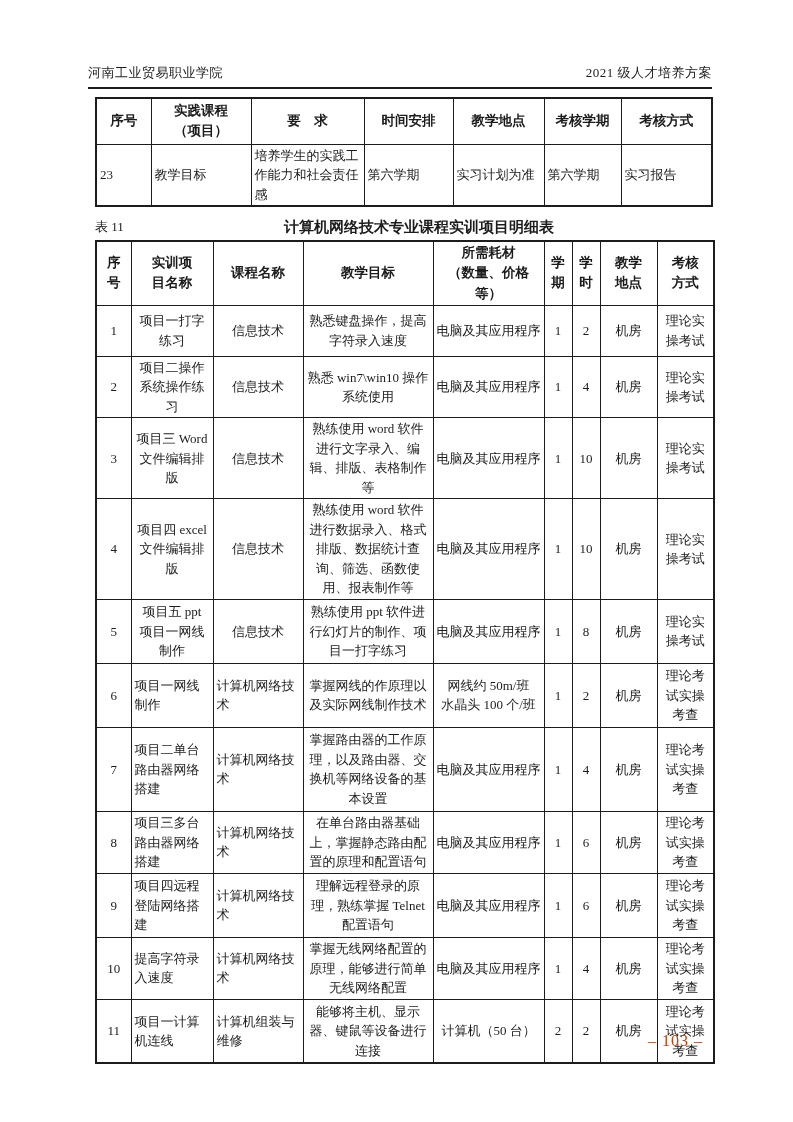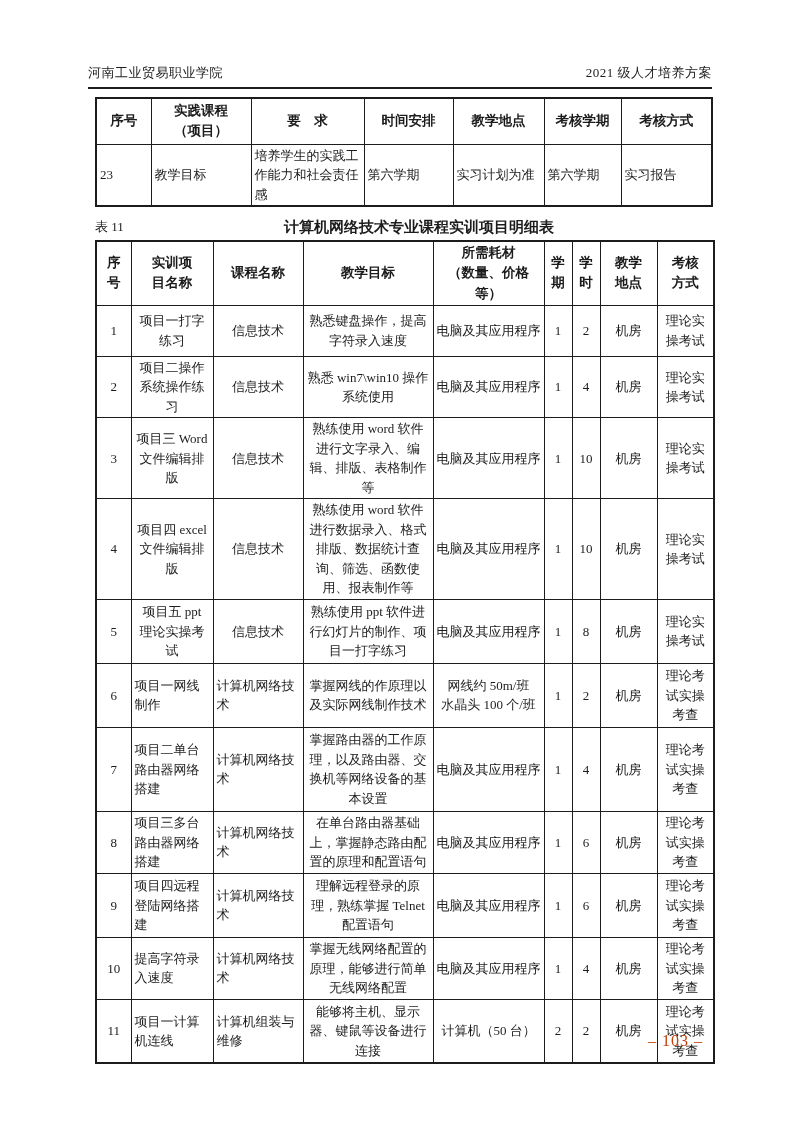--- a/index.html
+++ b/index.html
@@ -206,21 +206,21 @@
             <td class="c2">信息技术</td>
             <td class="c3">熟练使用 word 软件进行数据录入、格式排版、数据统计查询、筛选、函数使用、报表制作等</td>
             <td class="c4">电脑及其应用程序</td>
             <td class="c5">1</td>
             <td class="c6">10</td>
             <td class="c7">机房</td>
             <td class="c8">理论实操考试</td>
           </tr>
           <tr>
             <td class="c0">5</td>
-            <td class="c1">项目五 ppt 理论实操考试</td>
+            <td class="c1">项目五 ppt 项目一网线制作</td>
             <td class="c2">信息技术</td>
             <td class="c3">熟练使用 ppt 软件进行幻灯片的制作、项目一打字练习</td>
             <td class="c4">电脑及其应用程序</td>
             <td class="c5">1</td>
             <td class="c6">8</td>
             <td class="c7">机房</td>
             <td class="c8">理论实操考试</td>
           </tr>
           <tr>
             <td class="c0">6</td>

